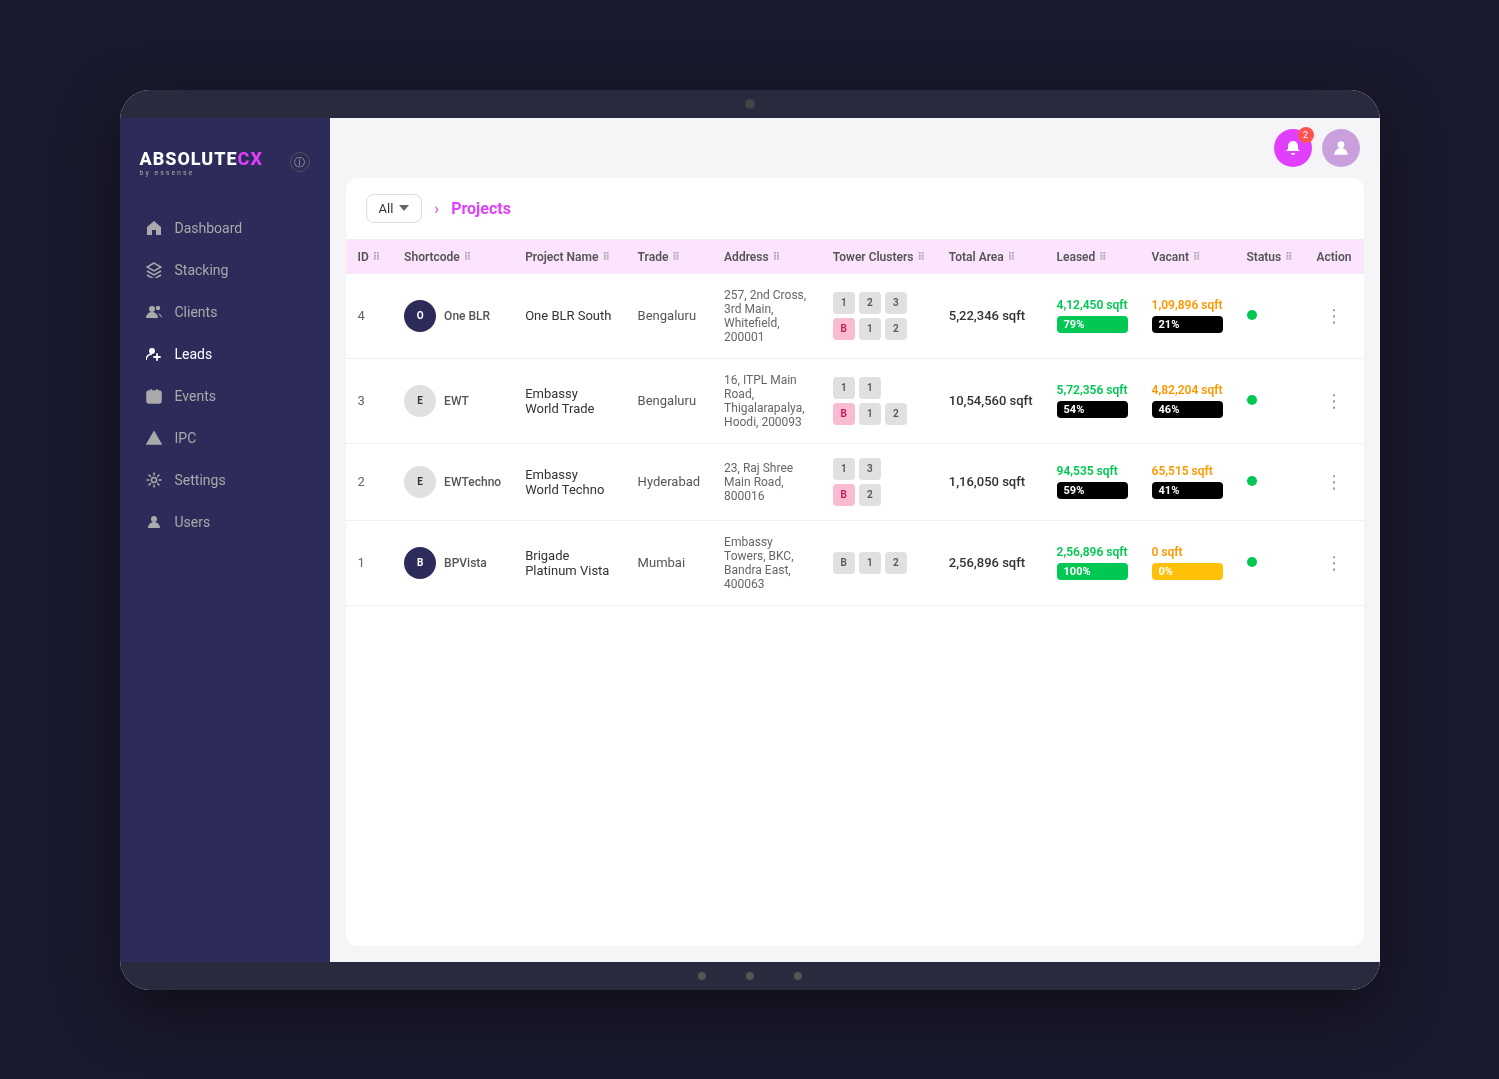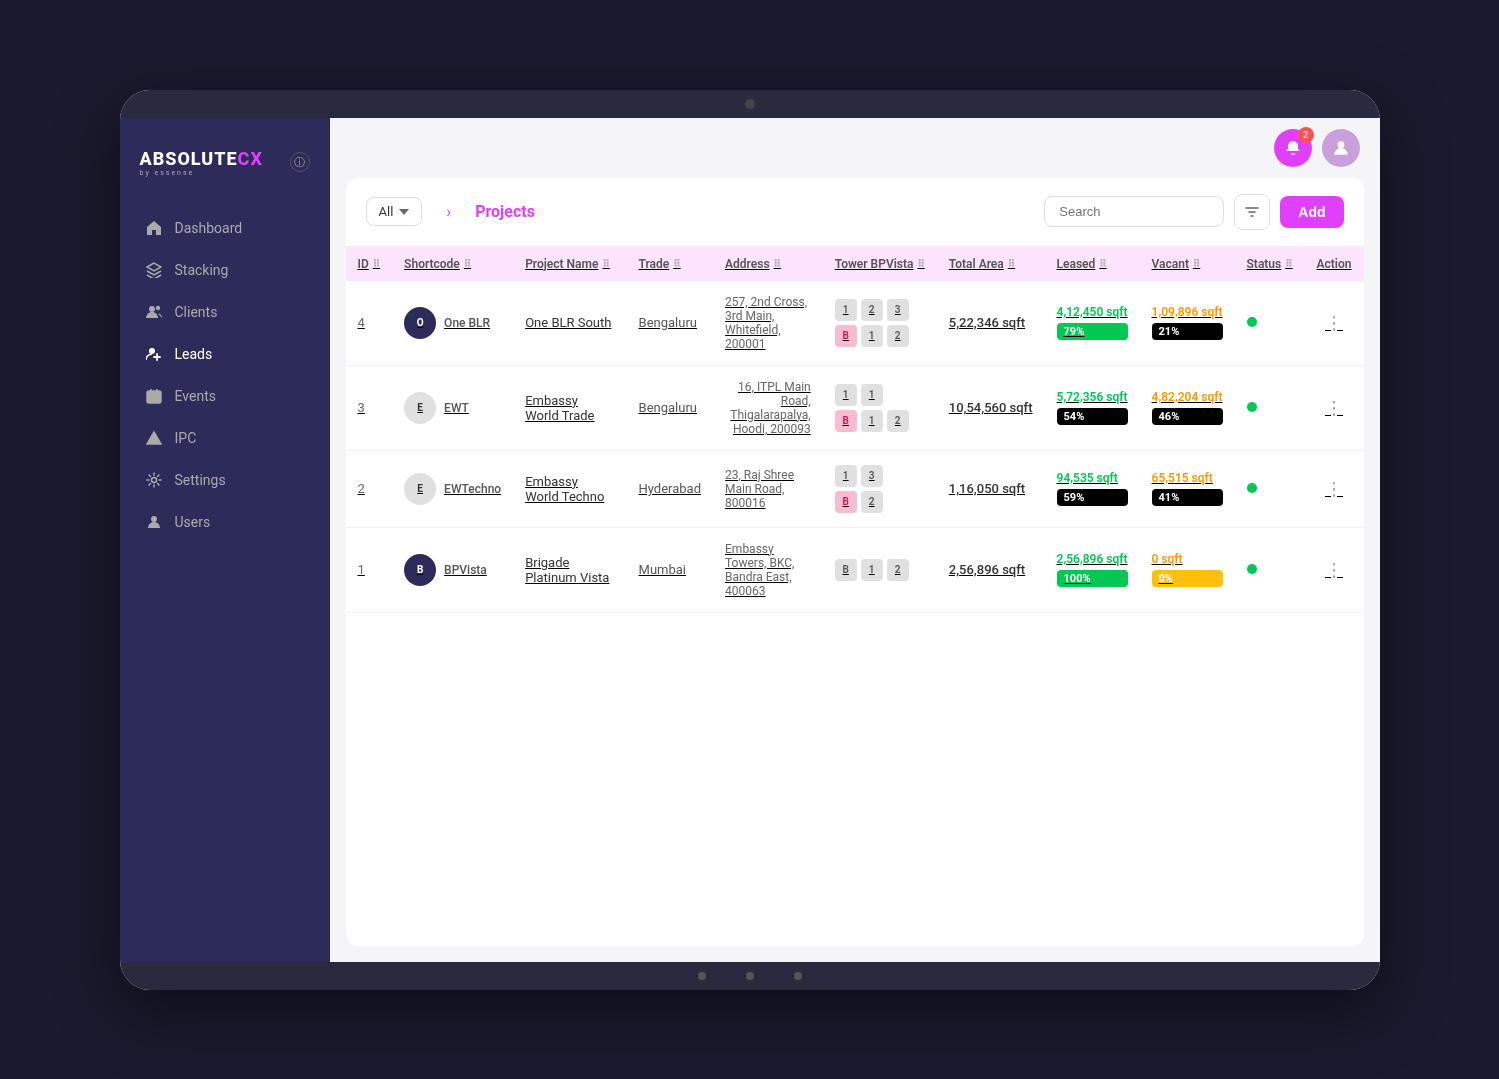--- a/index.html
+++ b/index.html
@@ -170,21 +170,21 @@
     .content-header {
       display: flex;
       align-items: center;
       justify-content: space-between;
       padding: 16px 20px;
       border-bottom: 1px solid #eee;
     }
     .header-left {
       display: flex;
       align-items: center;
-      gap: 24px;
+      gap: 12px;
     }
     .filter-dropdown {
       display: flex;
       align-items: center;
       gap: 6px;
       background: white;
       border: 1px solid #ddd;
       border-radius: 8px;
       padding: 6px 12px;
       font-size: 13px;
@@ -234,21 +234,20 @@
       border-radius: 8px;
       padding: 8px 18px;
       font-size: 14px;
       font-weight: 600;
       cursor: pointer;
     }
     
     .table-container {
       flex: 1;
       overflow-y: auto;
-      text-decoration: underline;
     }
     table {
       width: 100%;
       border-collapse: collapse;
     }
     thead tr {
       background: #fce4ff;
     }
     th {
       padding: 10px 12px;
@@ -495,29 +494,20 @@
           <div class="header-left">
             <div class="filter-dropdown">
               <span>All</span>
               <svg viewBox="0 0 10 6" width="10" height="6" fill="#666">
                   <path d="M0 0l5 6 5-6z"></path>
                 </svg>
             </div>
             <span class="breadcrumb-arrow">›</span>
             <span class="page-title">Projects</span>
           </div>
-          <div class="header-right">
-            <input type="text" class="search-input" placeholder="Search" style="">
-            <div class="filter-icon-btn">
-              <svg viewBox="0 0 16 16" width="16" height="16" fill="none" stroke="#666" stroke-width="1.5">
-                  <path d="M2 4h12M5 8h6M7 12h2" stroke-linecap="round"></path>
-                </svg>
-            </div>
-            <button class="add-btn">Add</button>
-          </div>
         </div>
 
         <div class="table-container">
           <table>
             <thead>
               <tr>
                 <th>
                   <div class="col-header">
                       <span>ID</span>
                       <span class="sort-icon">⠿</span>
@@ -542,21 +532,21 @@
                     </div>
                 </th>
                 <th>
                   <div class="col-header">
                       <span>Address</span>
                       <span class="sort-icon">⠿</span>
                     </div>
                 </th>
                 <th>
                   <div class="col-header">
-                      <span>Tower BPVista</span>
+                      <span>Tower Clusters</span>
                       <span class="sort-icon">⠿</span>
                     </div>
                 </th>
                 <th>
                   <div class="col-header">
                       <span>Total Area</span>
                       <span class="sort-icon">⠿</span>
                     </div>
                 </th>
                 <th>
@@ -631,21 +621,21 @@
                 <tr>
                   <td style="color:#666;font-size:13px;">3</td>
                   <td>
       <div class="shortcode-cell">
         <div class="sc-avatar light" style="background:#e0e0e0;color:#333;">E</div>
         <span class="sc-label">EWT</span>
       </div>
     </td>
                   <td style="font-size:13px;">Embassy World Trade</td>
                   <td style="font-size:13px;color:#555;">Bengaluru</td>
-                  <td style="font-size:12px;color:#666;max-width:160px;text-align:right;">16, ITPL Main Road, Thigalarapalya, Hoodi, 200093</td>
+                  <td style="font-size:12px;color:#666;max-width:160px;">16, ITPL Main Road, Thigalarapalya, Hoodi, 200093</td>
                   <td>
       <div class="tower-clusters">
         <div class="cluster-row">
                         <div class="cluster-badge">1</div>
                         <div class="cluster-badge">1</div>
                       </div>
         <div class="cluster-row">
                         <div class="cluster-badge pink">B</div>
                         <div class="cluster-badge">1</div>
                         <div class="cluster-badge">2</div>

